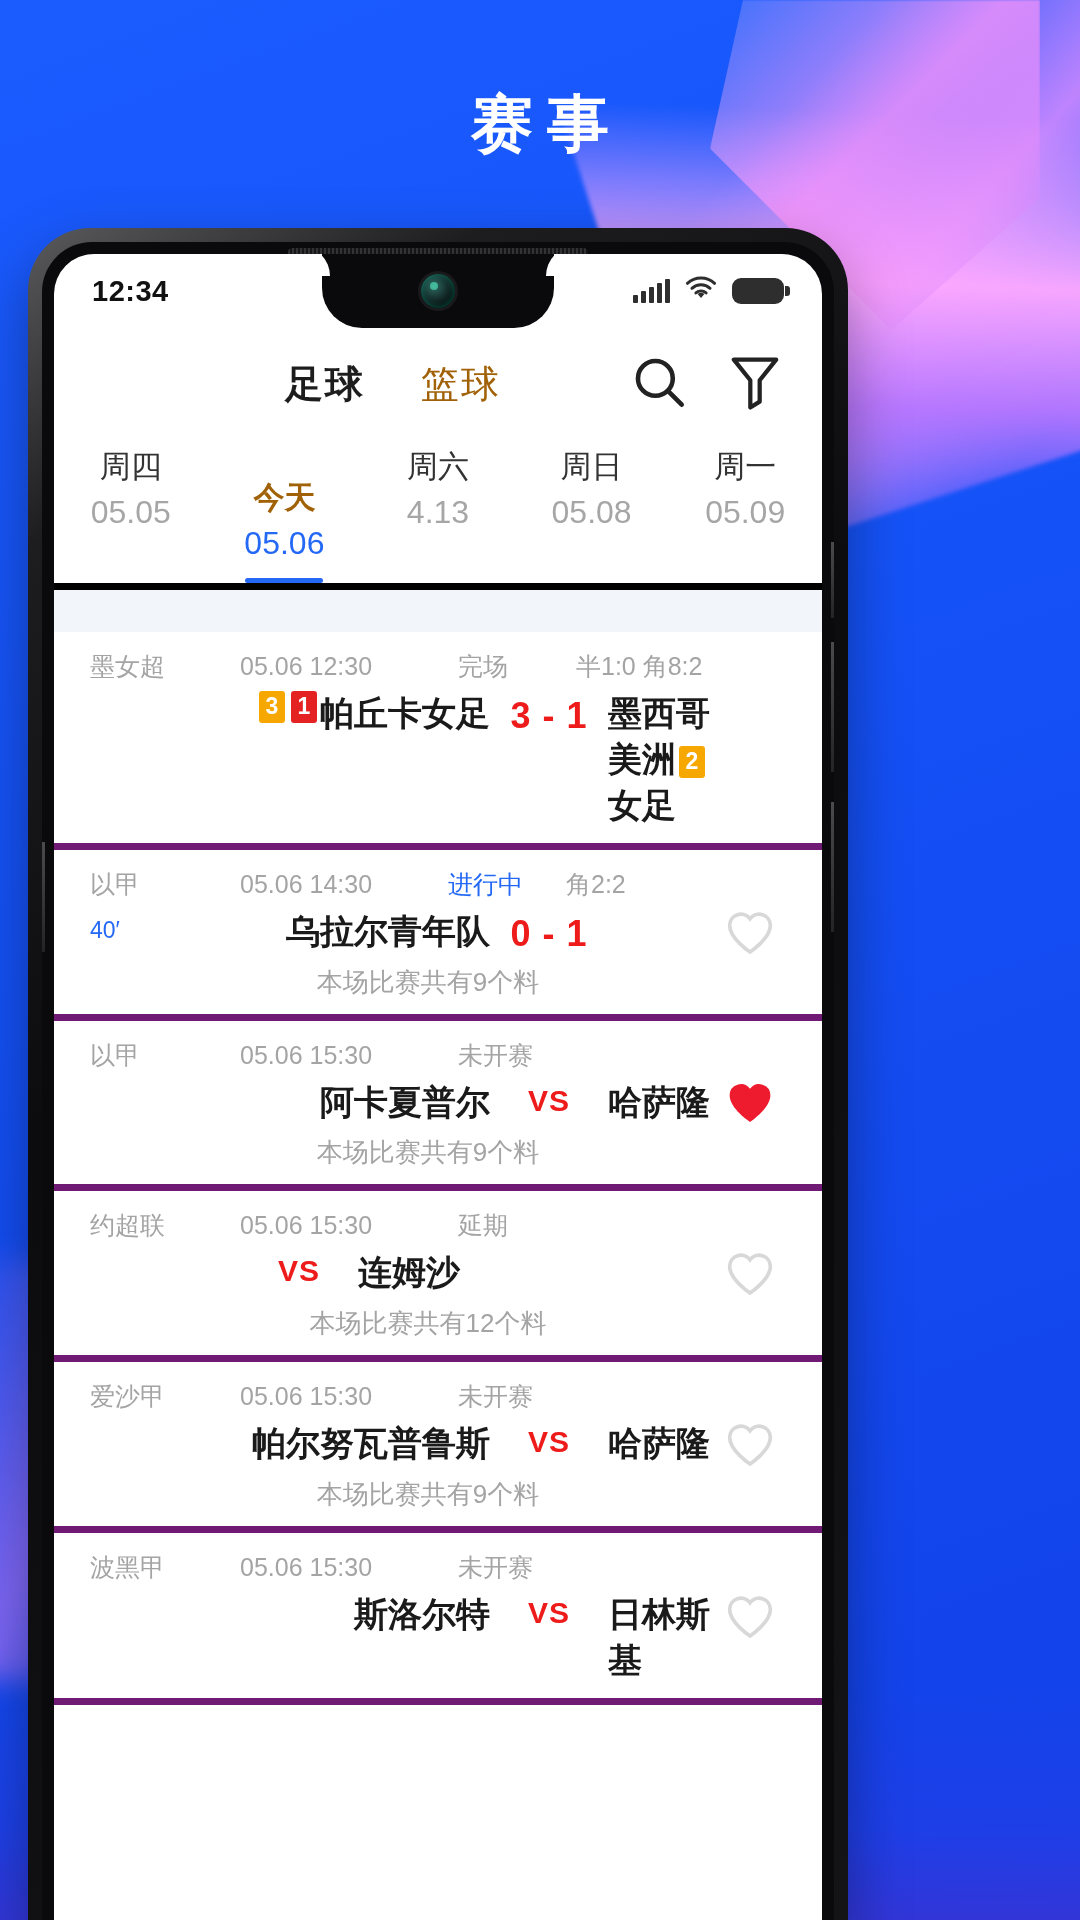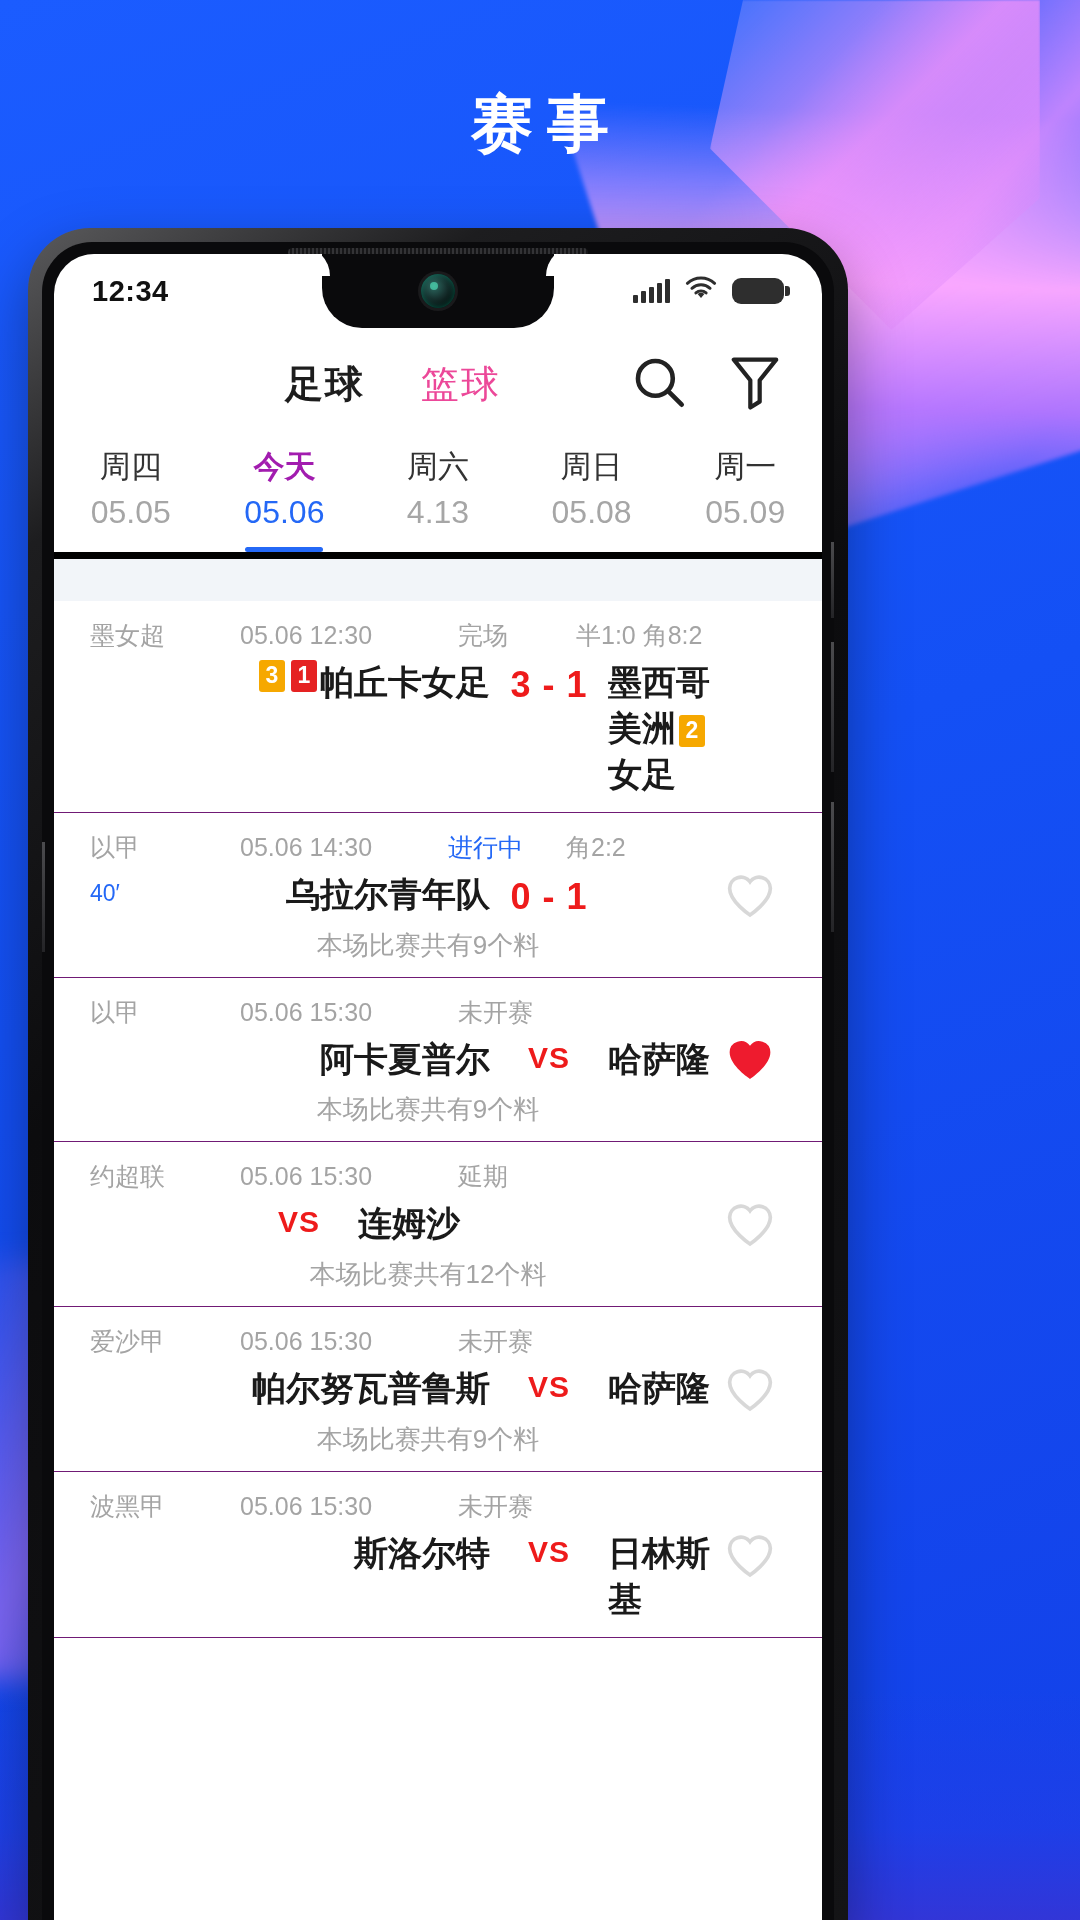--- a/index.html
+++ b/index.html
@@ -179,55 +179,55 @@
     display: flex; align-items: center;
     height: 112px;
     padding: 0 40px 0 0;
     position: relative;
   }
   #sport-tabs {
     flex: 1; display: flex; align-items: center;
     justify-content: center; gap: 56px;
     padding-left: 102px;
   }
-  .sport-tab { font-size: 38px; color: #ec4899; letter-spacing: 2px; }
+  .sport-tab { font-size: 38px; color: #a16207; letter-spacing: 2px; }
   .sport-tab.active { color: #1d1d1d; font-weight: bold; }
   #nav-actions { display: flex; align-items: center; gap: 40px; }
 
   
   #date-tabs {
     display: flex; align-items: flex-start;
     padding: 6px 0 0 0;
     border-bottom: 7px solid #000000;
   }
   .date-tab {
     flex: 1; text-align: center;
     padding-bottom: 16px;
     position: relative;
   }
   .date-dow { font-size: 31px; color: #333; line-height: 1.35; }
   .date-md  { font-size: 32px; color: #a6a6a6; line-height: 1.5; }
-  .date-tab.active .date-dow { color: #a21caf; font-weight: bold; }
+  .date-tab.active .date-dow { color: #a16207; font-weight: bold; margin-top: 31px; }
   .date-tab.active .date-md  { color: #2468F6; }
   .date-underline {
     position: absolute; bottom: 0; left: 50%;
     transform: translateX(-50%);
     width: 78px; height: 5px; border-radius: 3px;
     background: #2468F6;
   }
 
   
   #grey-strip { height: 42px; background: #f2f5f9; }
 
   
   #match-list { background: #fff; }
   .match-row {
     position: relative;
     padding: 18px 0 14px 0;
-    border-bottom: 1px solid #701a75;
+    border-bottom: 7px solid #701a75;
   }
   .match-meta {
     display: flex; align-items: center;
     font-size: 25px; color: #a4a4a4;
     padding-left: 36px;
   }
   .meta-league { width: 150px; flex: none; }
   .meta-time   { width: 200px; flex: none; text-align: left; }
   .meta-status { width: 118px; flex: none; margin-left: 18px; }
   .meta-status.live { color: #2468F6; margin-left: 8px; }

